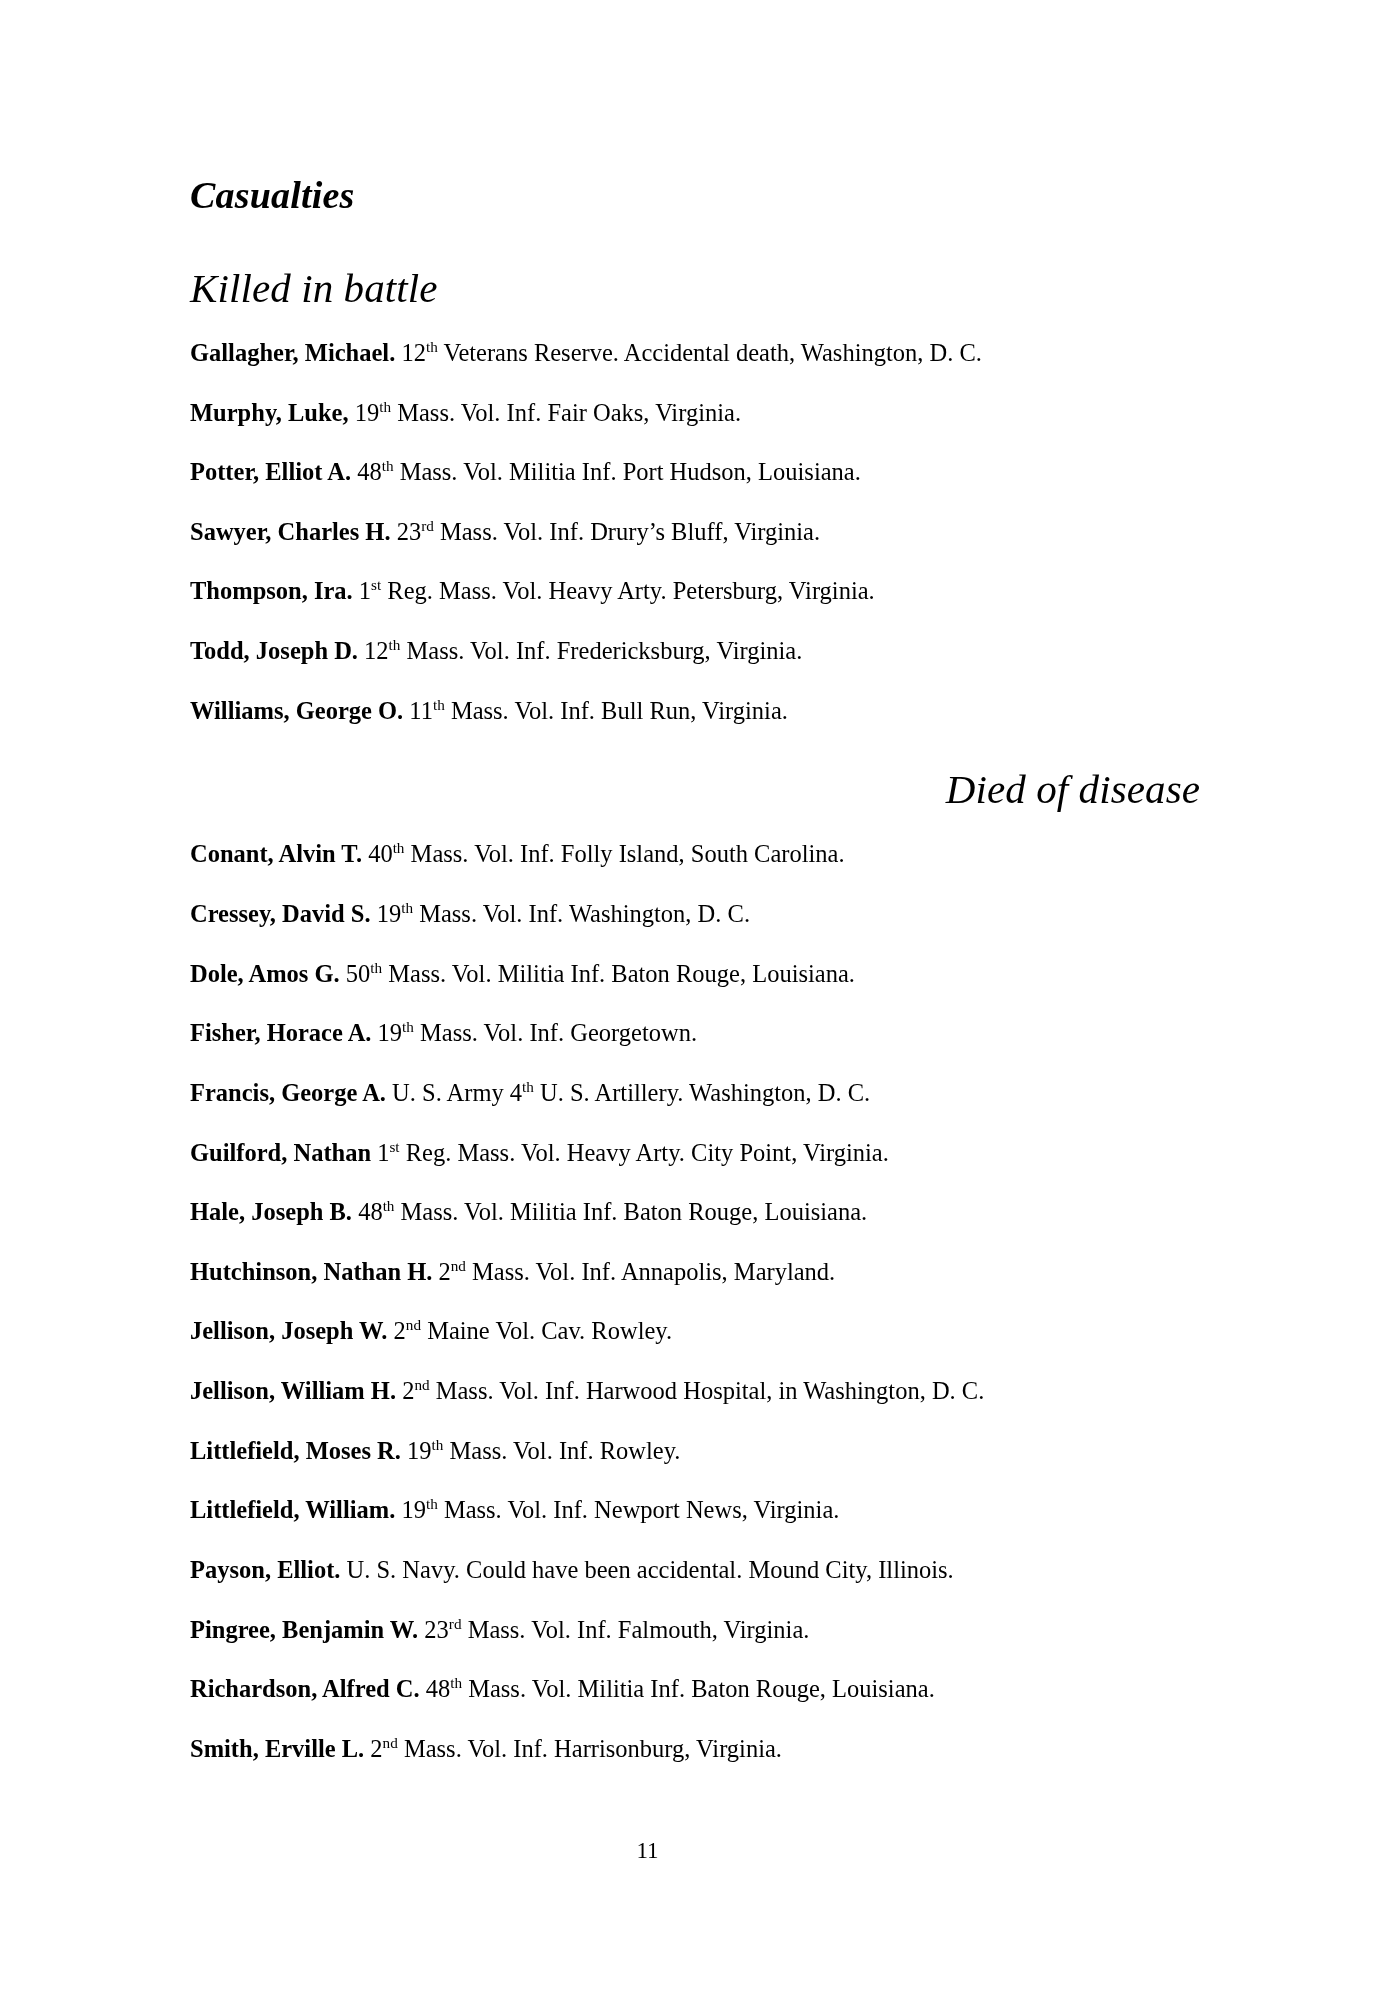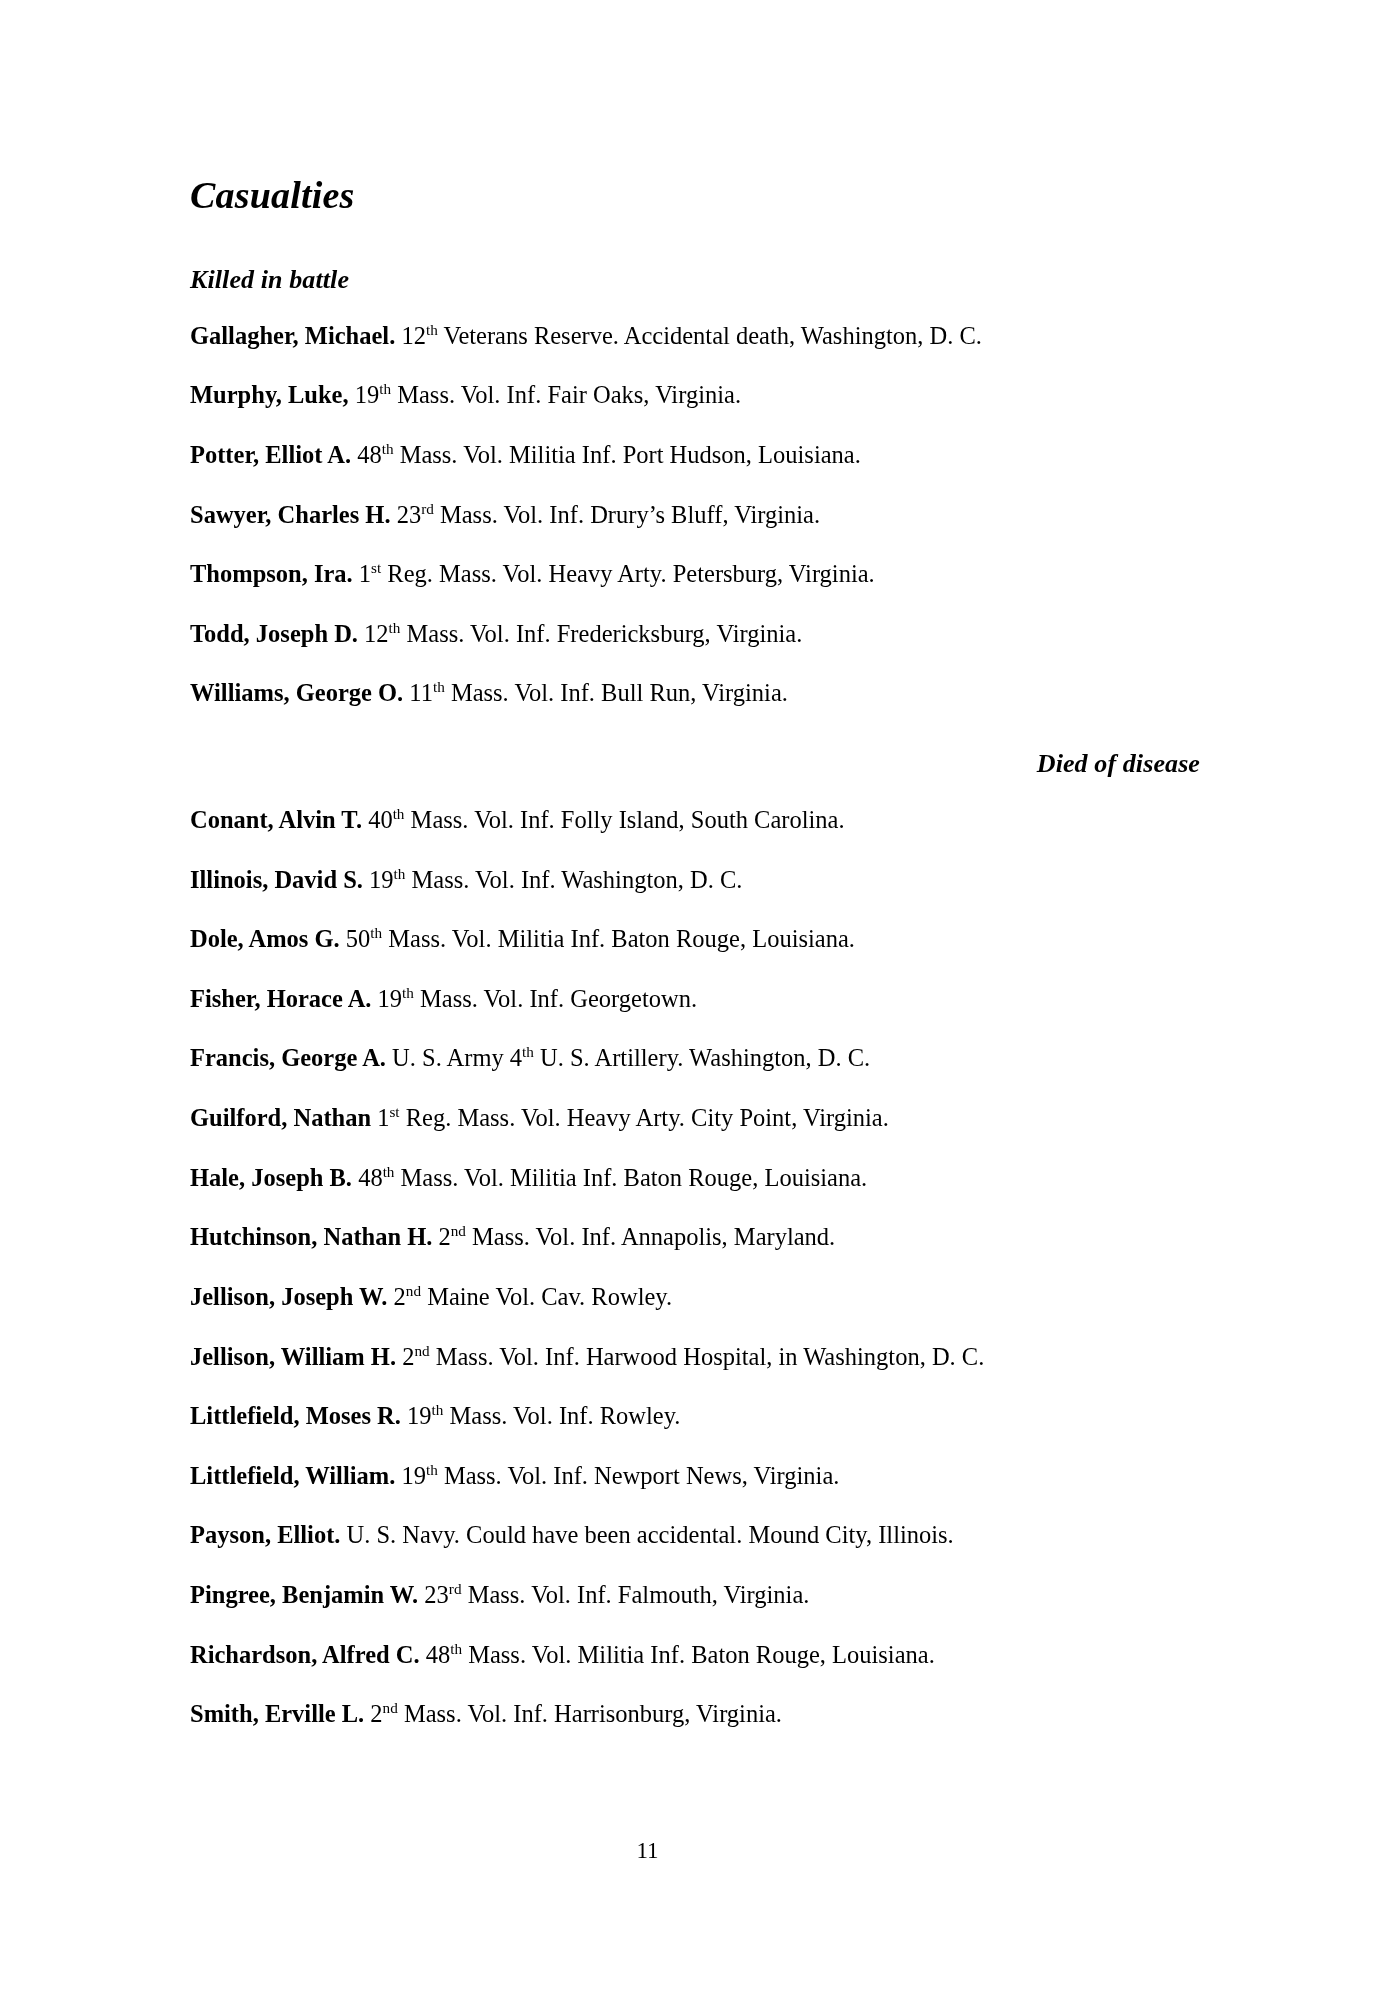--- a/index.html
+++ b/index.html
@@ -37,22 +37,22 @@
     font-weight: bold;
     font-size: 38px;
     line-height: 1.1;
     margin: 0 0 48px 0;
     letter-spacing: 0.2px;
     padding-right: 110px;
   }
 
   .section-heading {
     font-style: italic;
-    font-weight: bold;
-    font-size: 26px;
+    font-weight: normal;
+    font-size: 41px;
     line-height: 1.15;
     margin: 0 0 26px 0;
     letter-spacing: 0.1px;
   }
 
   .section-heading.second {
     margin-top: 40px;
     text-align: right;
   }
 
@@ -106,21 +106,21 @@
           <p class="entry"><span class="name">Thompson, Ira.</span><span class="rest"> 1</span><span class="rest ord">st</span><span class="rest"> Reg. Mass. Vol. Heavy Arty. Petersburg, Virginia.</span></p>
           <p class="entry"><span class="name">Todd, Joseph D.</span><span class="rest"> 12</span><span class="rest ord">th</span><span class="rest"> Mass. Vol. Inf. Fredericksburg, Virginia.</span></p>
           <p class="entry"><span class="name">Williams, George O.</span><span class="rest"> 11</span><span class="rest ord">th</span><span class="rest"> Mass. Vol. Inf. Bull Run, Virginia.</span></p>
         </div>
     </div>
 
     <div>
       <h2 class="section-heading second">Died of disease</h2>
       <div id="list-1">
           <p class="entry"><span class="name">Conant, Alvin T.</span><span class="rest"> 40</span><span class="rest ord">th</span><span class="rest"> Mass. Vol. Inf. Folly Island, South Carolina.</span></p>
-          <p class="entry"><span class="name">Illinois, David S.</span><span class="rest"> 19</span><span class="rest ord">th</span><span class="rest"> Mass. Vol. Inf. Washington, D. C.</span></p>
+          <p class="entry"><span class="name">Cressey, David S.</span><span class="rest"> 19</span><span class="rest ord">th</span><span class="rest"> Mass. Vol. Inf. Washington, D. C.</span></p>
           <p class="entry"><span class="name">Dole, Amos G.</span><span class="rest"> 50</span><span class="rest ord">th</span><span class="rest"> Mass. Vol. Militia Inf. Baton Rouge, Louisiana.</span></p>
           <p class="entry"><span class="name">Fisher, Horace A.</span><span class="rest"> 19</span><span class="rest ord">th</span><span class="rest"> Mass. Vol. Inf. Georgetown.</span></p>
           <p class="entry"><span class="name">Francis, George A.</span><span class="rest"> U. S. Army 4</span><span class="rest ord">th</span><span class="rest"> U. S. Artillery. Washington, D. C.</span></p>
           <p class="entry"><span class="name">Guilford, Nathan</span><span class="rest"> 1</span><span class="rest ord">st</span><span class="rest"> Reg. Mass. Vol. Heavy Arty. City Point, Virginia.</span></p>
           <p class="entry"><span class="name">Hale, Joseph B.</span><span class="rest"> 48</span><span class="rest ord">th</span><span class="rest"> Mass. Vol. Militia Inf. Baton Rouge, Louisiana.</span></p>
           <p class="entry"><span class="name">Hutchinson, Nathan H.</span><span class="rest"> 2</span><span class="rest ord">nd</span><span class="rest"> Mass. Vol. Inf. Annapolis, Maryland.</span></p>
           <p class="entry"><span class="name">Jellison, Joseph W.</span><span class="rest"> 2</span><span class="rest ord">nd</span><span class="rest"> Maine Vol. Cav. Rowley.</span></p>
           <p class="entry"><span class="name">Jellison, William H.</span><span class="rest"> 2</span><span class="rest ord">nd</span><span class="rest"> Mass. Vol. Inf. Harwood Hospital, in Washington, D. C.</span></p>
           <p class="entry"><span class="name">Littlefield, Moses R.</span><span class="rest"> 19</span><span class="rest ord">th</span><span class="rest"> Mass. Vol. Inf. Rowley.</span></p>
           <p class="entry"><span class="name">Littlefield, William.</span><span class="rest"> 19</span><span class="rest ord">th</span><span class="rest"> Mass. Vol. Inf. Newport News, Virginia.</span></p>

